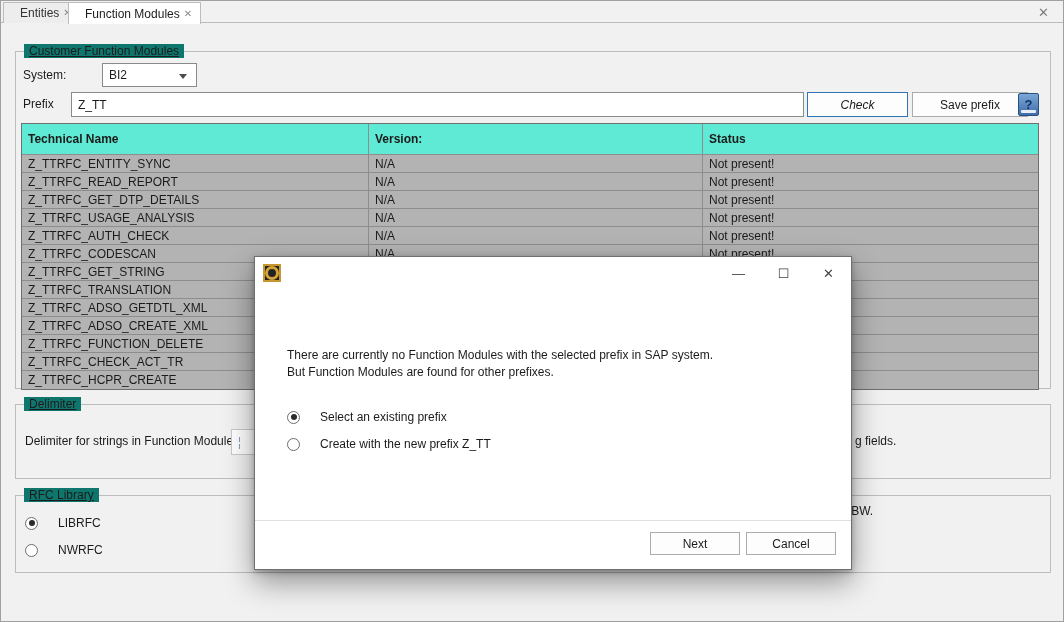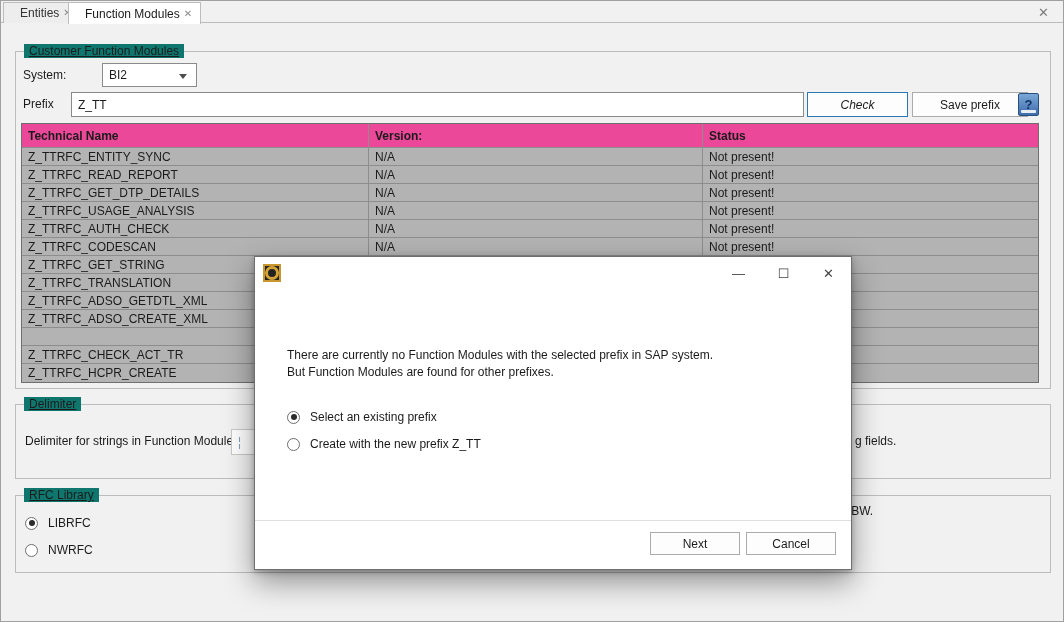--- a/index.html
+++ b/index.html
@@ -37,27 +37,27 @@
             border:1px solid #27507f; border-radius:2px; display:flex; align-items:center;
             justify-content:center; color:#12325e; font-weight:bold; font-size:13px; }
   .helpbtn::after{ content:""; position:absolute; left:2px; right:2px; bottom:2px; height:3px;
                    background:#e9eef5; border-radius:1px; }
 
   
   .grid{ position:absolute; left:20px; top:122px; width:1018px; border:1px solid #6f6f6f;
          background:#b3b3b3; }
   .grow{ display:flex; height:18px; border-bottom:1px solid #8d8d8d; background:#b3b3b3; }
   .grow:last-child{ border-bottom:none; }
-  .grow.head{ height:24px; background:#ec4899; font-weight:bold; }
+  .grow.head{ height:31px; background:#5eead4; font-weight:bold; }
   .gcell{ display:flex; align-items:center; padding-left:6px; border-right:1px solid #8d8d8d;
           overflow:hidden; white-space:nowrap; }
   .c1{ width:347px; } .c2{ width:334px; } .c3{ flex:1; border-right:none; }
 
   
-  .radio{ position:absolute; display:flex; align-items:center; gap:10px; }
+  .radio{ position:absolute; display:flex; align-items:center; gap:20px; }
   .rdot{ width:13px; height:13px; border-radius:50%; border:1px solid #6e6e6e; background:#fff;
          display:flex; align-items:center; justify-content:center; flex:none; }
   .rdot.sel::after{ content:""; width:6px; height:6px; border-radius:50%; background:#2b2b2b; }
 
   .fragment{ position:absolute; white-space:nowrap; z-index:1; }
 
   
   .dialog{ position:absolute; left:253px; top:255px; width:598px; height:314px; background:#fff;
            border:1px solid #6f6f6f; z-index:10;
            box-shadow:0 12px 28px rgba(0,0,0,0.40), 0 2px 6px rgba(0,0,0,0.25); }
@@ -163,20 +163,21 @@
         <div class="gcell c1">Z_TTRFC_ADSO_GETDTL_XML</div>
         <div class="gcell c2"></div>
         <div class="gcell c3"></div>
       </div>
     <div class="grow">
         <div class="gcell c1">Z_TTRFC_ADSO_CREATE_XML</div>
         <div class="gcell c2"></div>
         <div class="gcell c3"></div>
       </div>
     <div class="grow">
+        <div class="gcell c1">Z_TTRFC_FUNCTION_DELETE</div>
         <div class="gcell c2"></div>
         <div class="gcell c3"></div>
       </div>
     <div class="grow">
         <div class="gcell c1">Z_TTRFC_CHECK_ACT_TR</div>
         <div class="gcell c2"></div>
         <div class="gcell c3"></div>
       </div>
     <div class="grow">
         <div class="gcell c1">Z_TTRFC_HCPR_CREATE</div>

